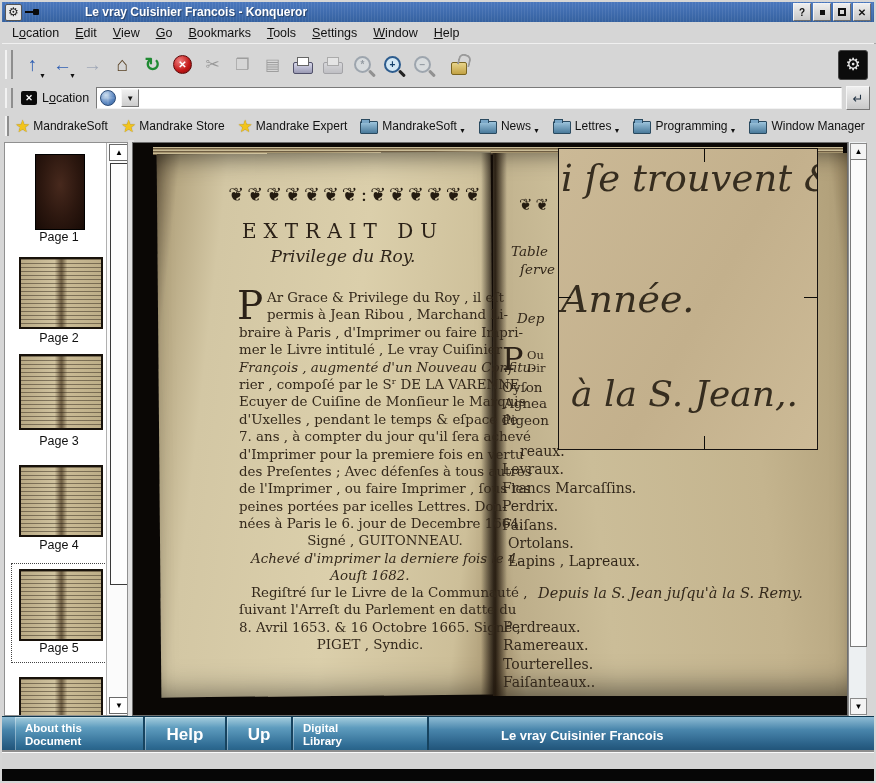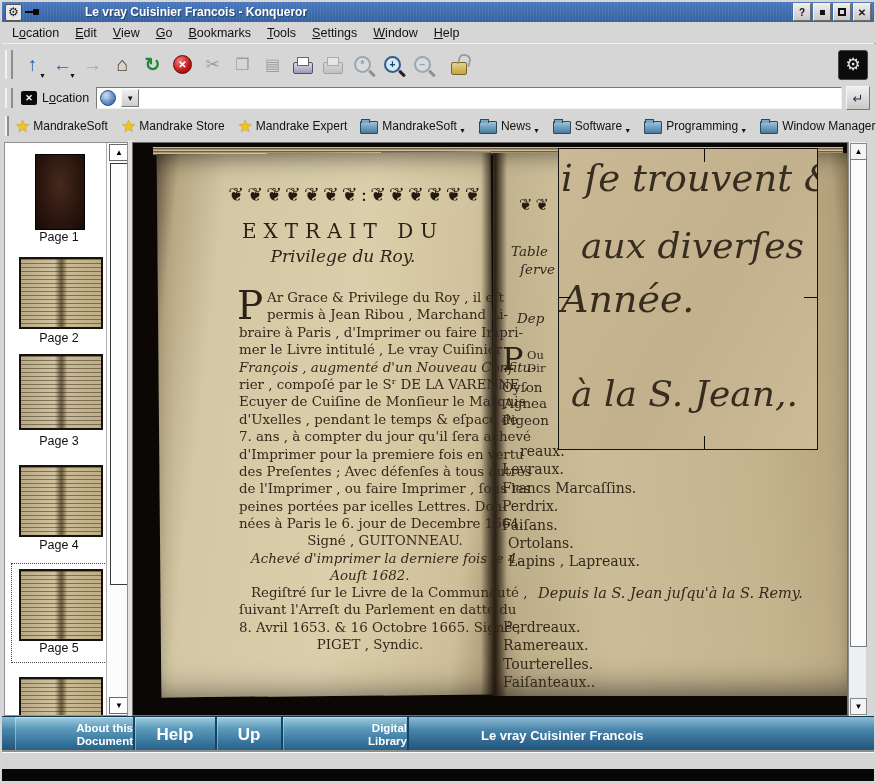--- a/index.html
+++ b/index.html
@@ -132,21 +132,21 @@
   .vbtn{position:absolute;left:1px;width:15px;height:15px;background:#f4f4f4;border:1px solid #8a8a8a;
     font-size:8px;display:flex;align-items:center;justify-content:center;color:#000;}
   .vthumb{position:absolute;left:1px;top:17px;width:15px;height:486px;background:#fbfbfb;border:1px solid #7a7a7a;}
   
   .bottombar{left:2px;top:716px;width:872px;height:36px;display:flex;align-items:stretch;
     background:linear-gradient(180deg,#8fbcd4 0%,#4986ac 35%,#2b6289 75%,#1d4e72 100%);
     border-top:1px solid #0f3putrefy50;border-top:1px solid #0f3850;}
   .bbtn{display:flex;flex-direction:column;justify-content:center;color:#fff;
     background:linear-gradient(180deg,#a6cede 0%,#5e9cbe 30%,#2f6c94 80%,#245d81 100%);
     border-right:2px solid #16435f;box-shadow:inset 1px 1px 0 rgba(255,255,255,.35);}
-  .bb-two{font-size:11.5px;font-weight:bold;line-height:13px;align-items:flex-end;}
+  .bb-two{font-size:11.5px;font-weight:bold;line-height:13px;padding-left:10px;}
   .bb-one{font-size:17px;font-weight:bold;text-align:center;}
   .bbtitle{flex:1;display:flex;align-items:center;padding-left:72px;color:#fff;font-size:13px;font-weight:bold;}
   
   .statusbar{left:2px;top:752px;width:872px;height:17px;background:#d4d4d4;border-top:1px solid #fafafa;box-shadow:0 -2px 0 #8e8e8e;}
   .blackstrip{left:2px;top:769px;width:872px;height:12px;background:#060606;}
 </style>
 </head>
 <body>
 
 <div class="screen">
@@ -273,21 +273,21 @@
         <span>MandrakeSoft</span>
         <span class="bmdd">▼</span>
       </span>
     <span class="bmitem">
         <span class="folder"></span>
         <span>News</span>
         <span class="bmdd">▼</span>
       </span>
     <span class="bmitem">
         <span class="folder"></span>
-        <span>Software</span>
+        <span>Lettres</span>
         <span class="bmdd">▼</span>
       </span>
     <span class="bmitem">
         <span class="folder"></span>
         <span>Programming</span>
         <span class="bmdd">▼</span>
       </span>
     <span class="bmitem">
         <span class="folder"></span>
         <span>Window Manager</span>
@@ -378,21 +378,20 @@
       <div class="a bktxt it" style="left:405px;top:442px;font-size:14.5px;white-space:nowrap;">Depuis la S. Jean juſqu'à la S. Remy.</div>
       <div class="a bktxt rlist" style="left:370px;top:475px;line-height:19px;">
         <div>Perdreaux.</div>
         <div>Ramereaux.</div>
         <div>Tourterelles.</div>
         <div>Faiſanteaux..</div>
       </div>
 
       <div class="a lens">
         <div class="lensline" style="left:2px;top:8px;font-size:37px;">i ſe trouvent &amp;</div>
-        <div class="lensline" style="left:22px;top:76px;font-size:36px;">aux diverſes</div>
         <div class="lensline" style="left:2px;top:128px;font-size:38px;">Année.</div>
         <div class="lensline" style="left:12px;top:224px;font-size:36px;">à la S. Jean,.</div>
         <span class="tick" style="left:145px;top:0;width:1px;height:13px;"></span>
         <span class="tick" style="left:145px;top:287px;width:1px;height:13px;"></span>
         <span class="tick" style="left:0;top:148px;width:12px;height:1px;"></span>
         <span class="tick" style="right:0;top:148px;width:13px;height:1px;"></span>
       </div>
     </div>
 
     <div class="a vscroll">

